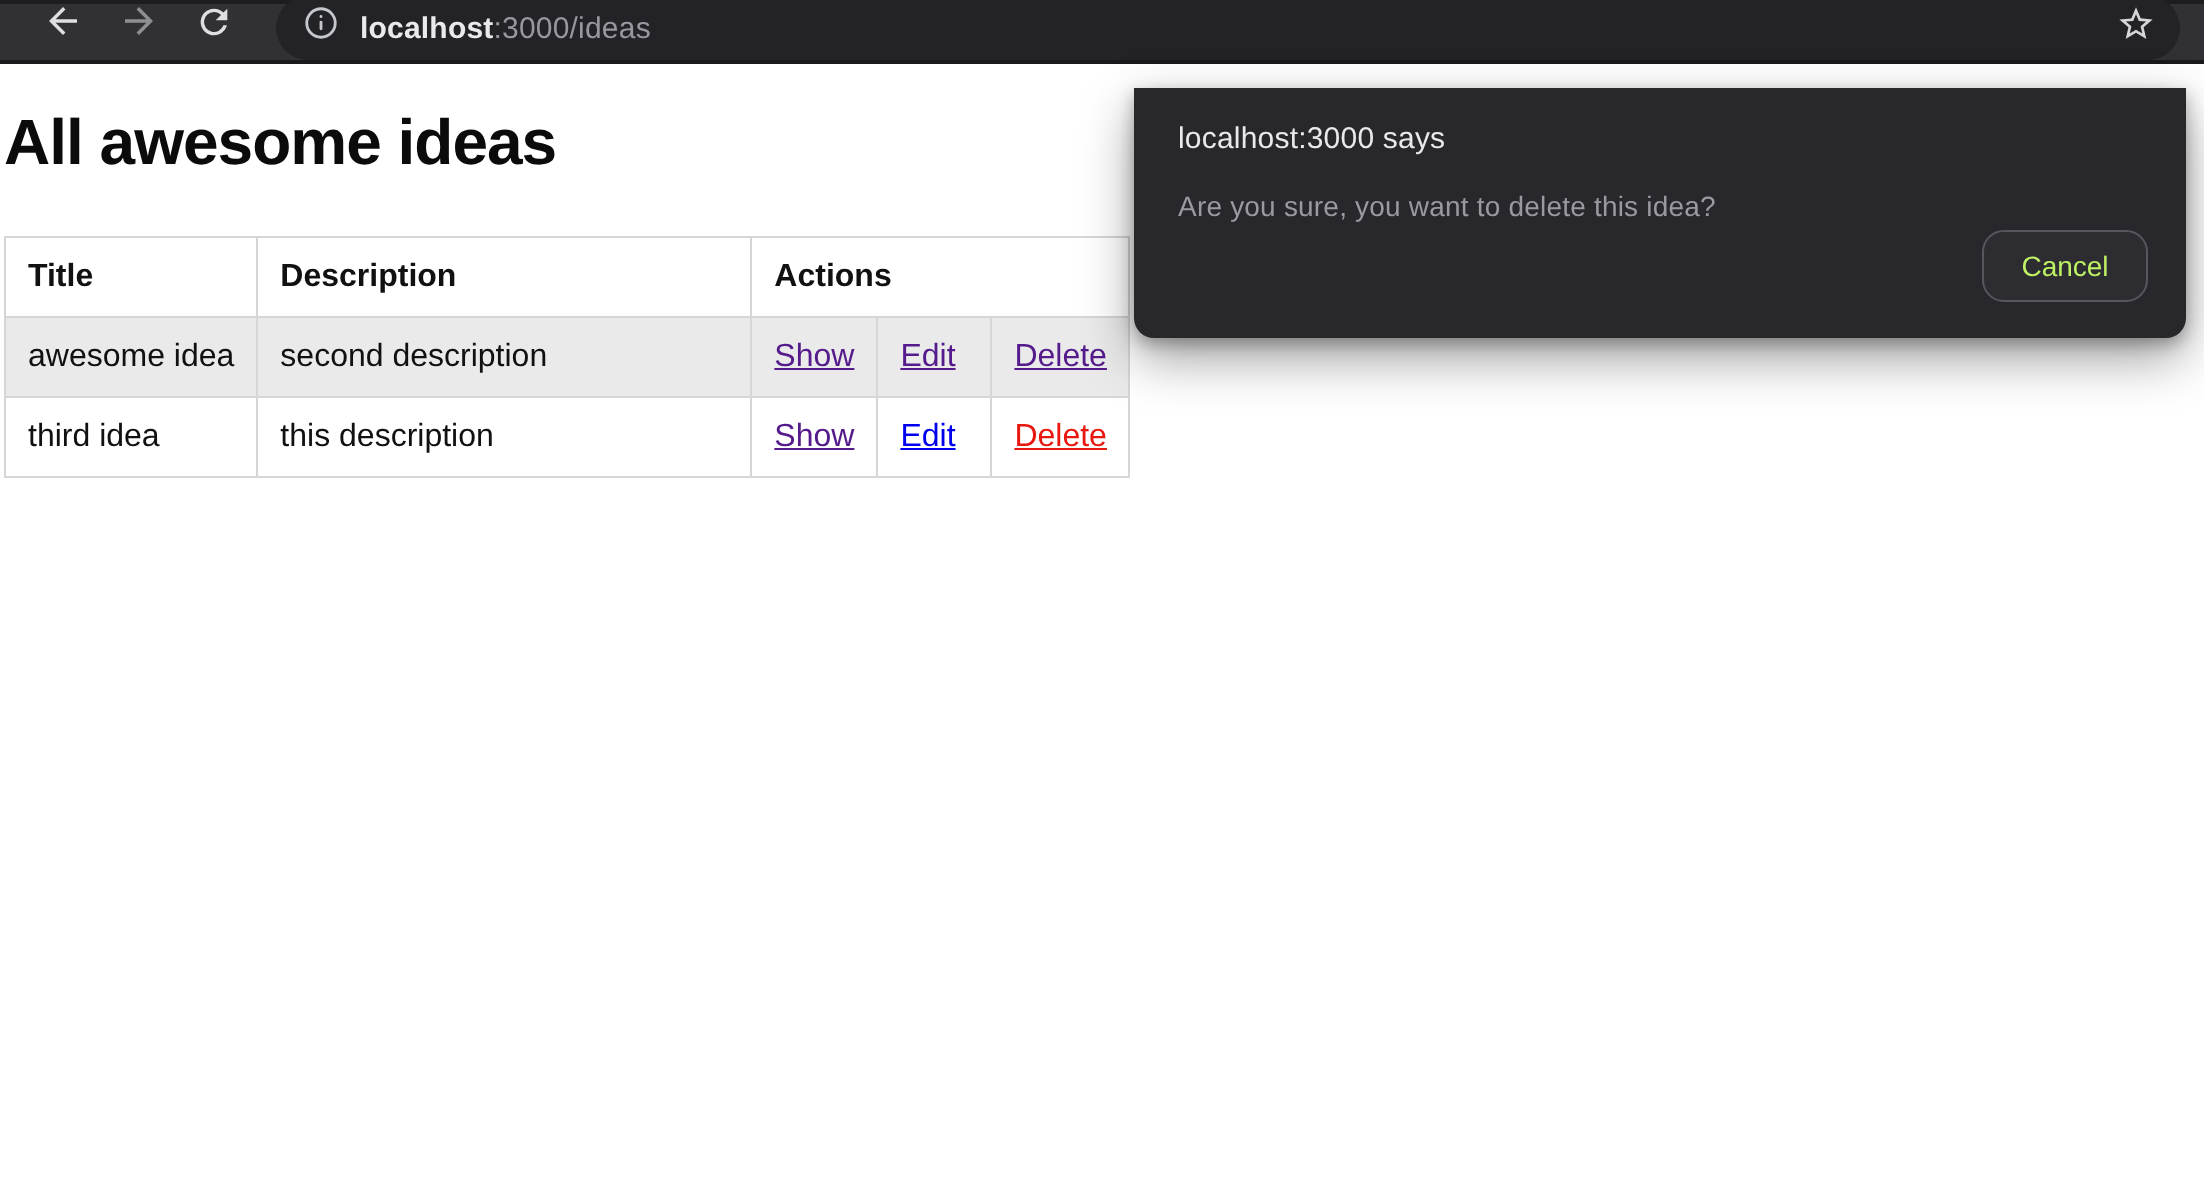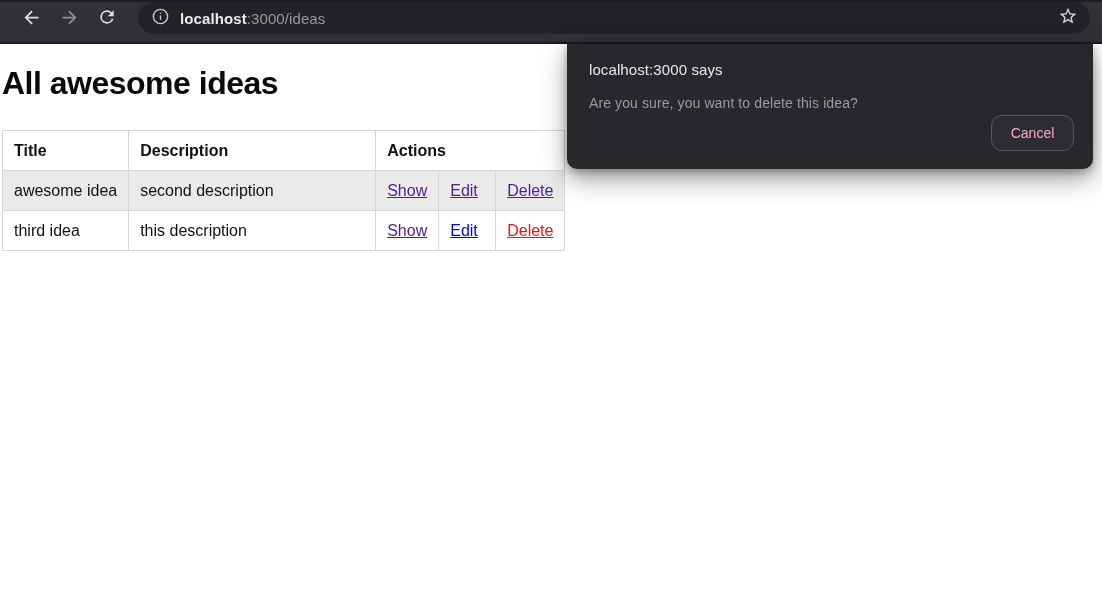--- a/index.html
+++ b/index.html
@@ -6,26 +6,26 @@
   html, body { width: 1102px; height: 600px; }
   body {
     font-family: "Liberation Sans", sans-serif;
     background: #ffffff;
     overflow: hidden;
     position: relative;
   }
 
   
   .toolbar {
-    height: 44px;
+    height: 32px;
     background: #313135;
     border-top: 2px solid #1d1d20;
     border-bottom: 2px solid #1a1a1d;
     display: flex;
-    align-items: flex-start;
+    align-items: flex-end;
     padding: 0 12px 0 14px;
   }
   .nav-btn {
     width: 34px; height: 34px;
     display: flex; align-items: center; justify-content: center;
     border-radius: 17px;
     flex: 0 0 auto;
     margin-right: 4px;
     cursor: pointer;
   }
@@ -203,15 +203,15 @@
           <td><a style="color: rgb(232, 23, 15);">Delete</a></td>
         </tr>
       </tbody>
   </table>
 </div>
 
 <div class="dialog" style="background: rgb(40, 40, 44);">
   <div class="dialog-title" style="color: rgb(233, 233, 235);">localhost:3000 says</div>
   <div class="dialog-message" style="color: rgb(153, 154, 159);">Are you sure, you want to delete this idea?</div>
   <div class="dialog-buttons">
-    <button class="dlg-btn cancel" style="color: #f9a8d4;">Cancel</button>
+    <button class="dlg-btn cancel" style="color: #bef264;">Cancel</button>
   </div>
 </div>
 
 </body></html>

